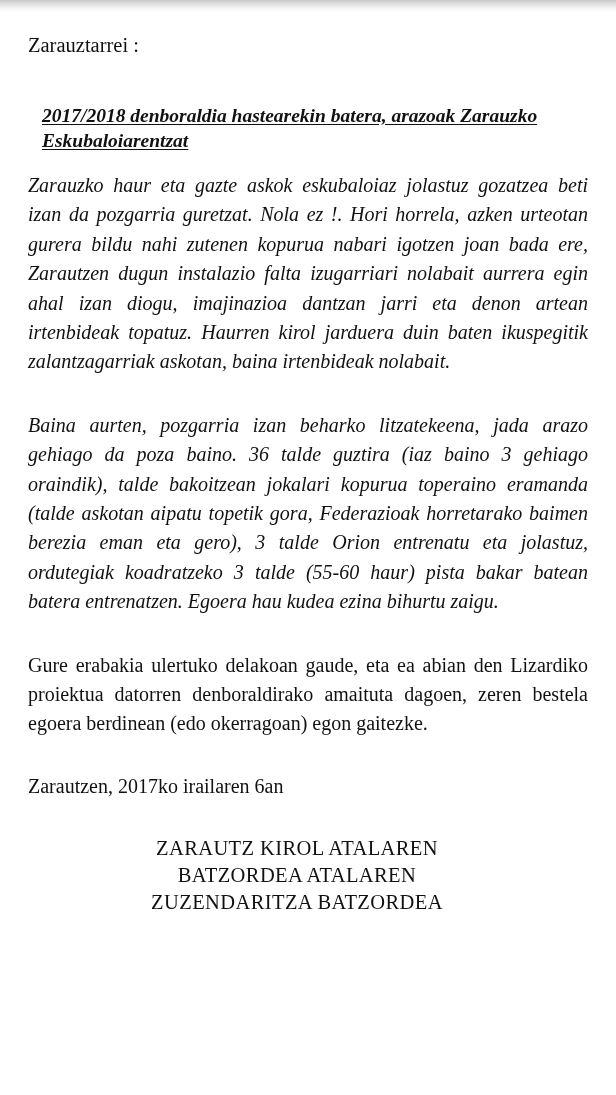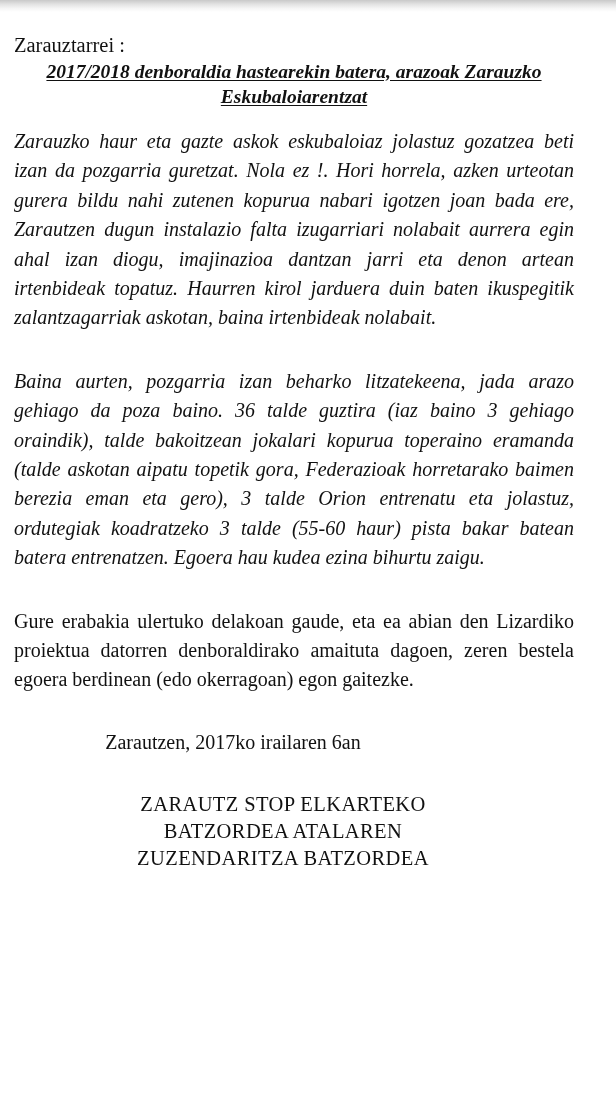--- a/index.html
+++ b/index.html
@@ -25,31 +25,31 @@
     top: 0;
     left: 0;
     width: 616px;
     height: 12px;
     background: linear-gradient(to bottom, #c9c9c9 0%, #e2e2e2 35%, #f6f6f6 72%, #ffffff 100%);
     pointer-events: none;
   }
   .content {
     position: absolute;
     top: 0;
-    left: 14px;
+    left: 28px;
     width: 560px;
   }
   .greeting {
     margin-top: 33px;
     font-size: 20.5px;
     line-height: 1.25;
     text-align: left;
   }
   .title-block {
-    text-align: center;
+    margin-top: 44px;
     font-weight: bold;
     font-style: italic;
     font-size: 19.5px;
     line-height: 1.32;
     padding: 0 14px;
   }
   .title-block .title-line {
     display: inline;
     text-decoration: underline;
     text-underline-offset: 2px;
@@ -68,21 +68,21 @@
   .body-para.roman {
     font-style: normal;
   }
   .para-gap-large {
     margin-top: 34px;
   }
   .date-line {
     margin-top: 34px;
     font-size: 20px;
     line-height: 1.3;
-    text-align: center;
+    text-align: left;
     padding-right: 122px;
   }
   .signature {
     margin-top: 36px;
     text-align: center;
     font-size: 20.5px;
     line-height: 1.33;
     letter-spacing: 0.4px;
     padding-right: 22px;
   }
@@ -110,19 +110,19 @@
     <p class="body-para italic">Zarauzko haur eta gazte askok eskubaloiaz jolastuz gozatzea beti izan da pozgarria guretzat. Nola ez !. Hori horrela, azken urteotan gurera bildu nahi zutenen kopurua nabari igotzen joan bada ere, Zarautzen dugun instalazio falta izugarriari nolabait aurrera egin ahal izan diogu, imajinazioa dantzan jarri eta denon artean irtenbideak topatuz. Haurren kirol jarduera duin baten ikuspegitik zalantzagarriak askotan, baina irtenbideak nolabait.</p>
 
     <p class="body-para italic para-gap-large">Baina aurten, pozgarria izan beharko litzatekeena, jada arazo gehiago da poza baino. 36 talde guztira (iaz baino 3 gehiago oraindik), talde bakoitzean jokalari kopurua toperaino eramanda (talde askotan aipatu topetik gora, Federazioak horretarako baimen berezia eman eta gero), 3 talde Orion entrenatu eta jolastuz, ordutegiak koadratzeko 3 talde (55-60 haur) pista bakar batean batera entrenatzen. Egoera hau kudea ezina bihurtu zaigu.</p>
 
 
     <p class="body-para roman para-gap-large">Gure erabakia ulertuko delakoan gaude, eta ea abian den Lizardiko proiektua datorren denboraldirako amaituta dagoen, zeren bestela egoera berdinean (edo okerragoan) egon gaitezke.</p>
 
     <div class="date-line">Zarautzen, 2017ko irailaren 6an</div>
 
     <div class="signature">
-      <span class="sig-line">ZARAUTZ STOP ELKARTEKO</span>
+      <span class="sig-line">ZARAUTZ KIROL ATALAREN</span>
       <span class="sig-line">BATZORDEA ATALAREN</span>
       <span class="sig-line">ZUZENDARITZA BATZORDEA</span>
     </div>
 
   </div>
 </div>
 
 </body></html>

